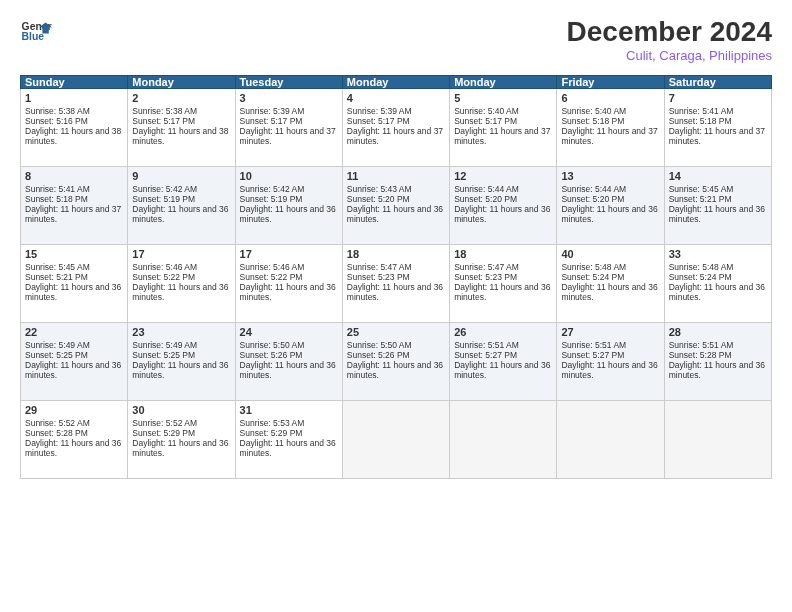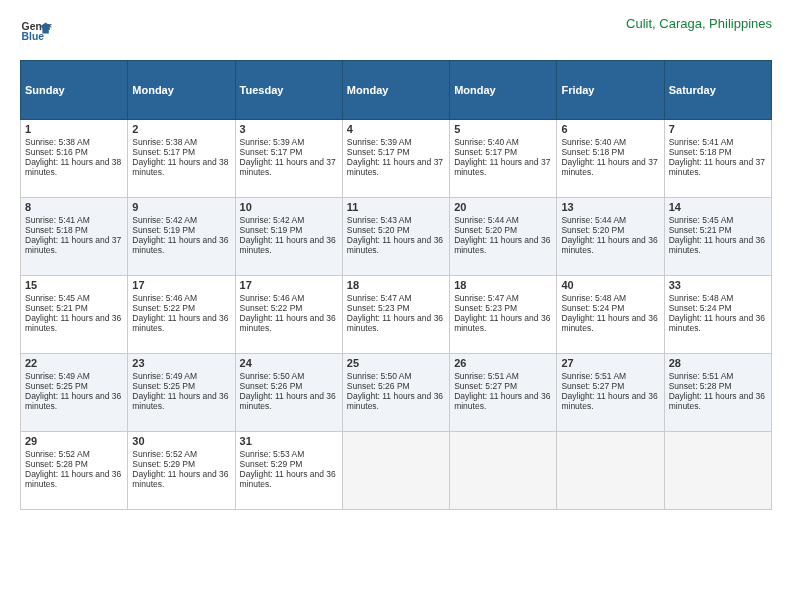--- a/index.html
+++ b/index.html
@@ -33,33 +33,33 @@
     .title-block {
       text-align: right;
     }
     .month-title {
       font-size: 28px;
       font-weight: bold;
       color: #333;
     }
     .subtitle {
       font-size: 13px;
-      color: #15803d;
+      color: #8b5cf6;
     }
     table {
       width: 100%;
       border-collapse: collapse;
       table-layout: fixed;
     }
     th {
       background: #2a6496;
       color: white;
       font-size: 11px;
       font-weight: bold;
-      padding: 23px 4px;
+      padding: 0 4px;
       text-align: left;
       border: 1px solid #1e5070;
     }
     td {
       border: 1px solid #ccc;
       vertical-align: top;
       padding: 3px 4px;
       font-size: 8.5px;
       color: #333;
       height: 78px;
@@ -83,20 +83,21 @@
 <div class="page">
   <div class="header">
     <div class="logo">
       <svg class="logo-icon" viewBox="0 0 40 40">
         <text x="2" y="18" font-size="13" font-weight="bold" fill="#333">General</text>
         <text x="2" y="30" font-size="13" font-weight="bold" fill="#2a6496">Blue</text>
         <polygon points="32,8 40,14 36,14 36,22 28,22 28,14 24,14" fill="#2a6496"></polygon>
       </svg>
     </div>
     <div class="title-block">
+      <div class="month-title">December 2024</div>
       <div class="subtitle">Culit, Caraga, Philippines</div>
     </div>
   </div>
 
   <table>
     <thead>
       <tr>
       <th>Sunday</th>
           <th>Monday</th>
           <th>Tuesday</th>
@@ -147,21 +148,21 @@
         <span>Sunset: 5:19 PM</span><br>
         <span>Daylight: 11 hours and 36 minutes.</span></td>
           <td><span class="day-num">10</span>
         <span>Sunrise: 5:42 AM</span><br>
         <span>Sunset: 5:19 PM</span><br>
         <span>Daylight: 11 hours and 36 minutes.</span></td>
           <td><span class="day-num">11</span>
         <span>Sunrise: 5:43 AM</span><br>
         <span>Sunset: 5:20 PM</span><br>
         <span>Daylight: 11 hours and 36 minutes.</span></td>
-          <td><span class="day-num">20</span>
+          <td><span class="day-num">12</span>
         <span>Sunrise: 5:44 AM</span><br>
         <span>Sunset: 5:20 PM</span><br>
         <span>Daylight: 11 hours and 36 minutes.</span></td>
           <td><span class="day-num">13</span>
         <span>Sunrise: 5:44 AM</span><br>
         <span>Sunset: 5:20 PM</span><br>
         <span>Daylight: 11 hours and 36 minutes.</span></td>
           <td><span class="day-num">14</span>
         <span>Sunrise: 5:45 AM</span><br>
         <span>Sunset: 5:21 PM</span><br>

